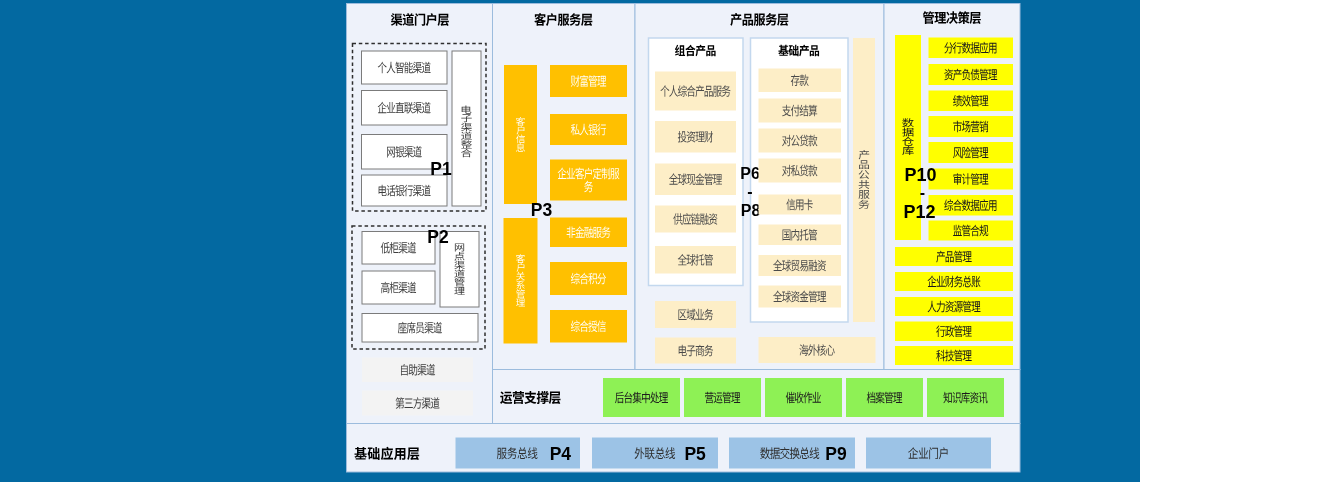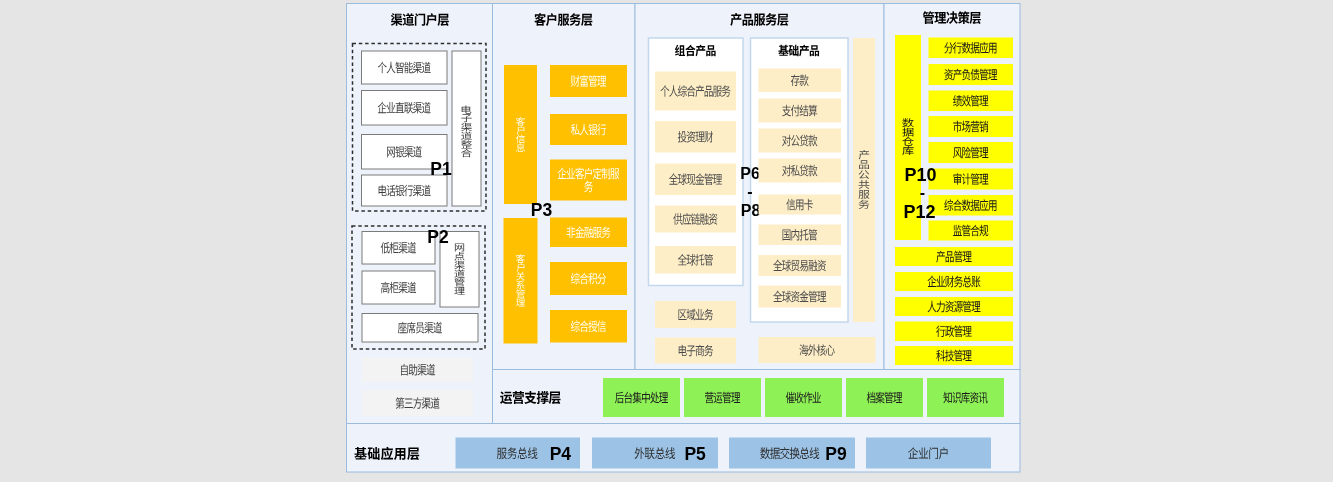--- a/index.html
+++ b/index.html
@@ -1,17 +1,17 @@
 <!DOCTYPE html>
 <html><head>
 <meta charset="utf-8">
 <title>Banking Architecture</title>
 <style>
 html,body{margin:0;padding:0;background:#ffffff;}
-#stage{position:relative;width:1333px;height:482px;background:#e5e5e5;overflow:hidden;}
+#stage{position:relative;width:1140px;height:482px;background:#0369a1;overflow:hidden;}
 </style>
 </head>
 <body>
 
 <div id="stage">
 <svg width="1333" height="482" viewBox="0 0 1333 482" xmlns="http://www.w3.org/2000/svg">
 <defs>
 <path id="b4EA7" d="M178 -472H936V-355H178ZM102 -746H915V-632H102ZM111 -472H237V-331Q237 -283 232 -227Q227 -171 215 -112Q204 -53 182 2Q160 57 125 102Q115 90 96 72Q77 55 57 39Q38 23 24 16Q64 -36 82 -97Q100 -159 105 -221Q111 -283 111 -333ZM246 -595 351 -640Q375 -609 400 -571Q425 -532 436 -503L324 -453Q315 -483 292 -522Q270 -562 246 -595ZM672 -631 807 -589Q775 -545 746 -503Q716 -460 692 -429L596 -467Q610 -491 624 -519Q639 -547 651 -577Q664 -607 672 -631ZM403 -824 527 -854Q548 -828 567 -795Q585 -762 594 -737L465 -700Q458 -726 440 -761Q422 -796 403 -824Z"></path>
 <path id="b51B3" d="M37 -753 133 -810Q161 -779 192 -740Q224 -701 251 -663Q279 -626 296 -596L192 -530Q178 -560 152 -598Q126 -637 96 -678Q66 -719 37 -753ZM24 -28Q49 -68 79 -122Q108 -177 139 -238Q170 -299 197 -360L287 -287Q264 -232 237 -175Q211 -118 184 -62Q156 -7 128 44ZM357 -701H887V-348H772V-588H357ZM312 -401H970V-286H312ZM697 -364Q728 -242 797 -151Q866 -60 984 -19Q971 -7 956 12Q940 30 927 50Q913 70 904 86Q817 49 756 -12Q695 -73 654 -156Q614 -239 587 -342ZM539 -850H666V-501Q666 -440 658 -375Q650 -310 631 -247Q611 -183 575 -122Q538 -61 480 -7Q422 47 338 92Q330 78 314 60Q299 41 282 24Q264 6 250 -5Q331 -42 385 -87Q438 -133 470 -184Q501 -236 516 -289Q530 -343 535 -397Q539 -451 539 -501Z"></path>
 <path id="b52A1" d="M117 -293H808V-190H117ZM770 -293H889Q889 -293 888 -284Q887 -276 886 -264Q885 -253 883 -245Q872 -159 860 -102Q848 -45 833 -11Q818 23 798 40Q777 61 752 68Q727 75 692 77Q664 79 619 79Q574 78 525 76Q524 53 513 23Q502 -6 487 -27Q520 -24 553 -23Q586 -21 613 -21Q640 -20 655 -20Q671 -20 683 -22Q694 -24 703 -31Q717 -41 729 -70Q741 -100 751 -151Q761 -202 769 -277ZM418 -378 542 -368Q519 -237 467 -147Q414 -58 329 -1Q244 55 121 88Q115 75 103 56Q90 38 76 19Q63 0 51 -11Q164 -34 241 -79Q317 -123 361 -197Q404 -270 418 -378ZM315 -754H815V-654H315ZM786 -754H808L827 -759L901 -712Q844 -628 758 -566Q671 -504 562 -460Q454 -417 333 -390Q213 -362 89 -347Q84 -370 70 -401Q57 -432 43 -452Q160 -462 274 -484Q388 -506 489 -541Q589 -577 666 -626Q742 -676 786 -740ZM332 -652Q389 -591 484 -552Q579 -512 703 -492Q828 -471 972 -464Q960 -452 947 -433Q935 -414 924 -394Q913 -375 905 -359Q757 -370 631 -399Q504 -427 405 -479Q305 -531 234 -612ZM360 -851 482 -826Q428 -737 346 -659Q265 -581 143 -518Q137 -533 124 -550Q112 -568 99 -585Q85 -601 73 -611Q145 -643 200 -683Q255 -722 295 -765Q335 -808 360 -851Z"></path>

